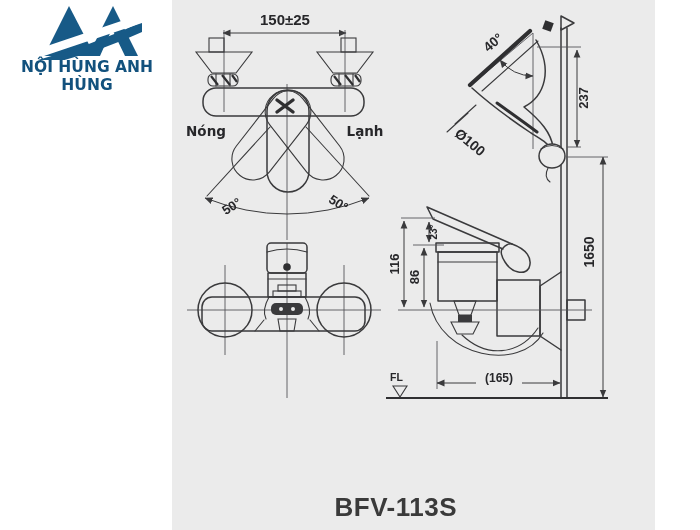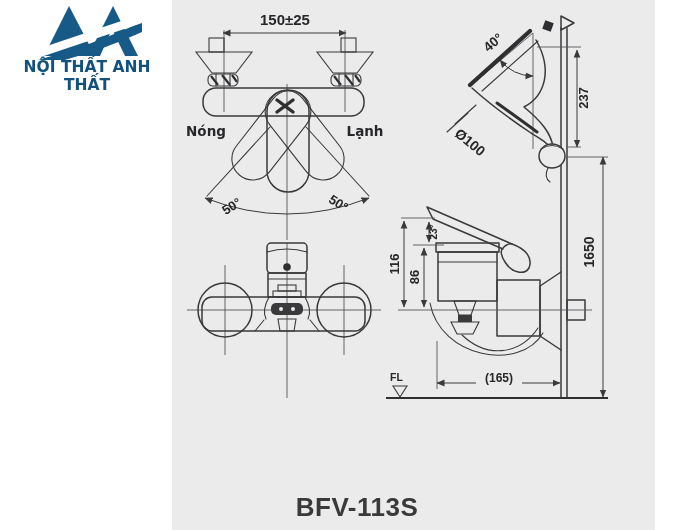--- a/index.html
+++ b/index.html
@@ -4,21 +4,21 @@
 <style>
   html,body{margin:0;padding:0;background:#fff;}
   .stage{position:relative;width:700px;height:530px;background:#fff;overflow:hidden;
          font-family:"Liberation Sans","DejaVu Sans",sans-serif;}
   .panel{position:absolute;left:172px;top:0;width:483px;height:530px;background:#ebebeb;}
   .logo{position:absolute;left:0;top:0;width:174px;height:92px;}
   .logo svg{position:absolute;left:38px;top:2px;}
   .brand-name{position:absolute;left:0;top:58px;width:174px;text-align:center;
               font-size:15.5px;font-weight:700;color:#12517d;letter-spacing:0px;
               font-family:"DejaVu Sans","Liberation Sans",sans-serif;}
-  .model{position:absolute;left:257px;top:492px;width:200px;text-align:center;
+  .model{position:absolute;left:257px;top:492px;width:200px;text-align:right;
          font-size:26px;font-weight:700;color:#3a3a3a;letter-spacing:0.5px;
          font-family:"Liberation Sans",sans-serif;}
   svg.drawing{position:absolute;left:0;top:0;}
   .o{fill:none;stroke:#3a3a3c;stroke-width:1.5;stroke-linejoin:round;stroke-linecap:round;}
   .t{fill:none;stroke:#3a3a3c;stroke-width:1.1;stroke-linecap:round;}
   .cl{fill:none;stroke:#55555a;stroke-width:0.9;}
   .dim{fill:none;stroke:#3a3a3c;stroke-width:1;}
   .hv{fill:none;stroke:#2f2f31;stroke-width:4.2;stroke-linecap:round;}
   .sh{fill:none;stroke:#2f2f31;stroke-width:3;stroke-linecap:round;}
   .hatch{fill:none;stroke:#2f2f31;stroke-width:2.2;}
@@ -32,21 +32,21 @@
 
   <div class="panel"></div>
 
   <div class="logo">
     <svg width="104" height="58" viewBox="0 0 104 58">
       <path d="M6,54 L31,4 L57,54 Z" fill="#175a87"></path>
       <path d="M50,54 L75,4 L100,54 L87,54 L74,27 L62,54 Z" fill="#175a87"></path>
       <path d="M0,58 Q52,44 104,20 L104,30 Q56,52 6,63 Z" fill="#175a87"></path>
       <path d="M0,47 L104,12 L104,21 L0,56 Z" fill="#ffffff"></path>
     </svg>
-    <div class="brand-name">NỘI THẤT ANH THẤT</div>
+    <div class="brand-name">NỘI HÙNG ANH HÙNG</div>
   </div>
 
   <svg class="drawing" width="700" height="530" viewBox="0 0 700 530">
     <defs>
       <marker id="arr" viewBox="0 0 8 8" refX="7.5" refY="4" markerWidth="8" markerHeight="8" markerUnits="userSpaceOnUse" orient="auto-start-reverse">
         <path d="M0,0.6 L8,4 L0,7.4 Z" fill="#3a3a3c"></path>
       </marker>
     </defs>
 
     <g>

